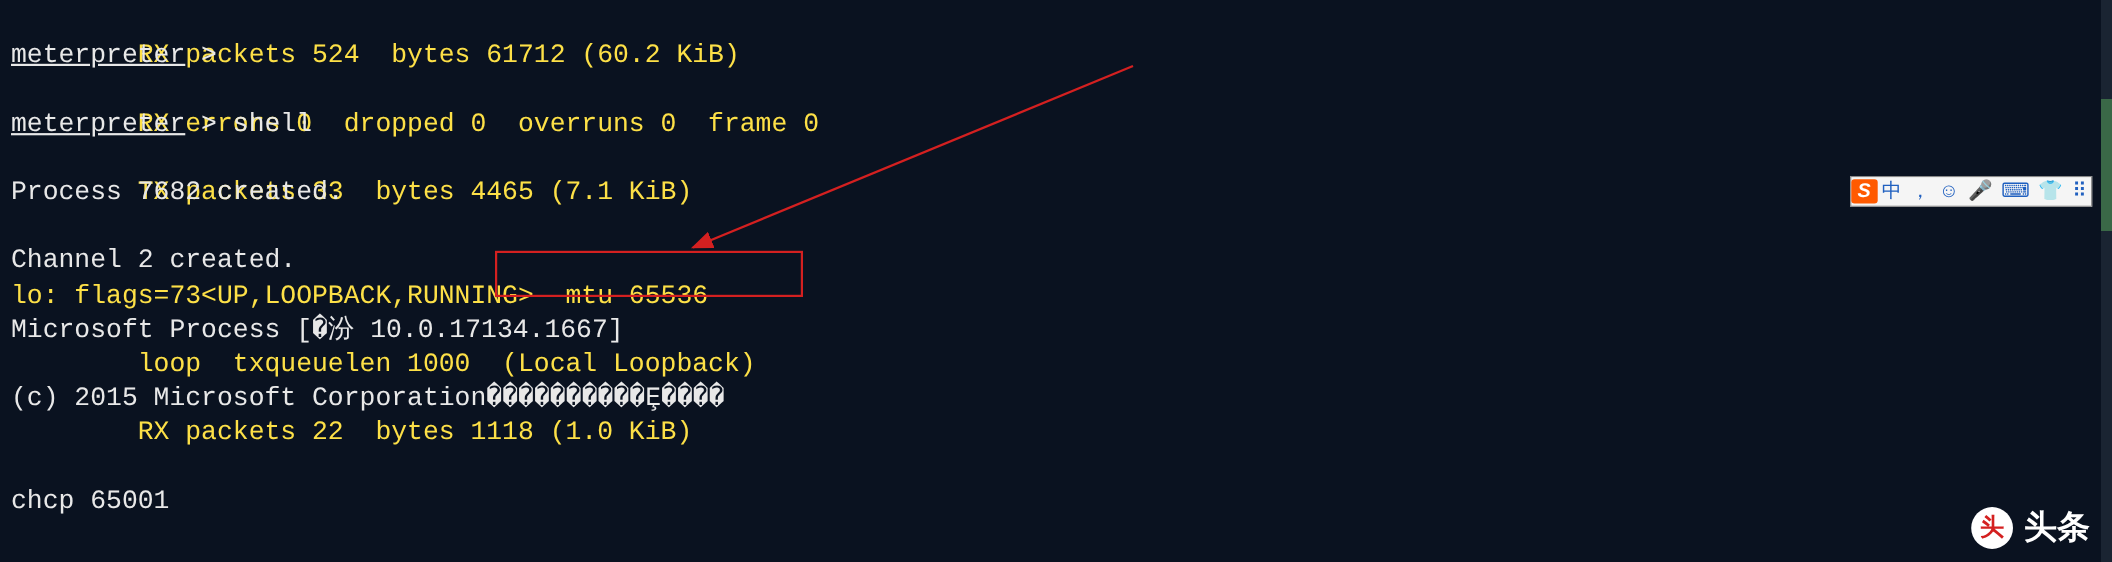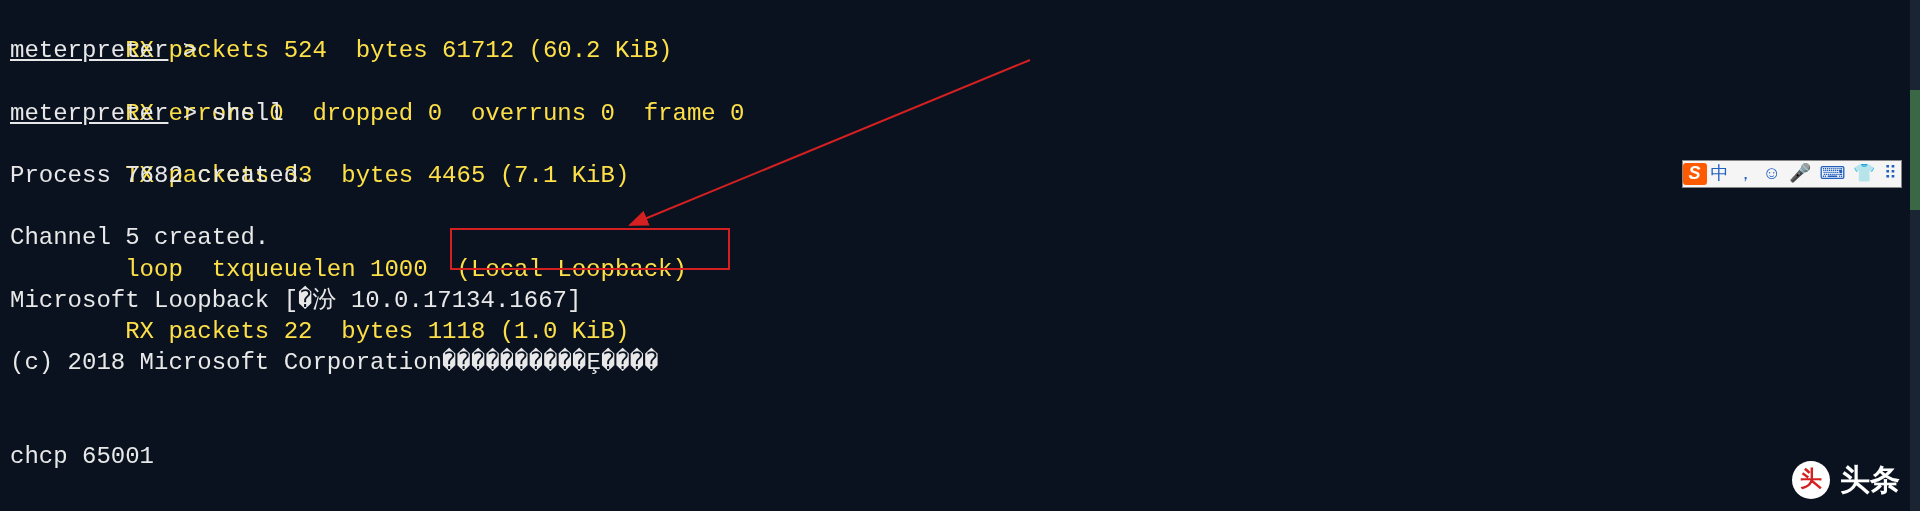--- a/index.html
+++ b/index.html
@@ -136,36 +136,37 @@
     }
   </style>
 </head>
 <body>
 
 <div class="background-faded">
 <span class="line">        RX packets 524  bytes 61712 (60.2 KiB)</span>
 <span class="line">        RX errors 0  dropped 0  overruns 0  frame 0</span>
 <span class="line">        TX packets 33  bytes 4465 (7.1 KiB)</span>
 <span class="line"></span>
+<span class="line">lo: flags=73&lt;UP,LOOPBACK,RUNNING&gt;  mtu 65536</span>
 <span class="line">        loop  txqueuelen 1000  (Local Loopback)</span>
 <span class="line">        RX packets 22  bytes 1118 (1.0 KiB)</span>
 
 
 
 <span class="line"></span>
 
 </div>
 
 <div class="terminal foreground">
 <span class="line"><span class="prompt-underline">meterpreter</span><span> &gt;</span></span>
 <span class="line"><span class="prompt-underline">meterpreter</span><span> &gt; </span><span>shell</span></span>
 <span class="line">Process 7682 created.</span>
-<span class="line">Channel 5 created.</span>
-<span class="line">Microsoft Loopback [�汾 10.0.17134.1667]</span>
-<span class="line">(c) 2018 Microsoft Corporation����������Ȩ����</span>
+<span class="line">Channel 2 created.</span>
+<span class="line">Microsoft Process [�汾 10.0.17134.1667]</span>
+<span class="line">(c) 2015 Microsoft Corporation����������Ȩ����</span>
 <span class="line"></span>
 <span class="line">chcp 65001</span>
 
 <span class="line"></span>
 
 </div>
 
 <div class="scrollbar"></div>
 <div class="scrollbar-thumb"></div>
 

